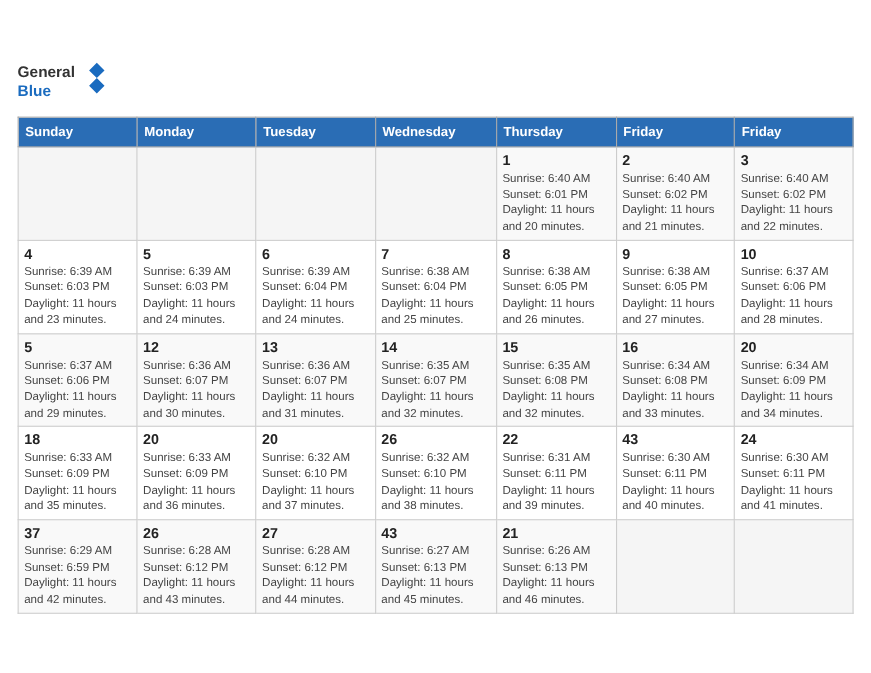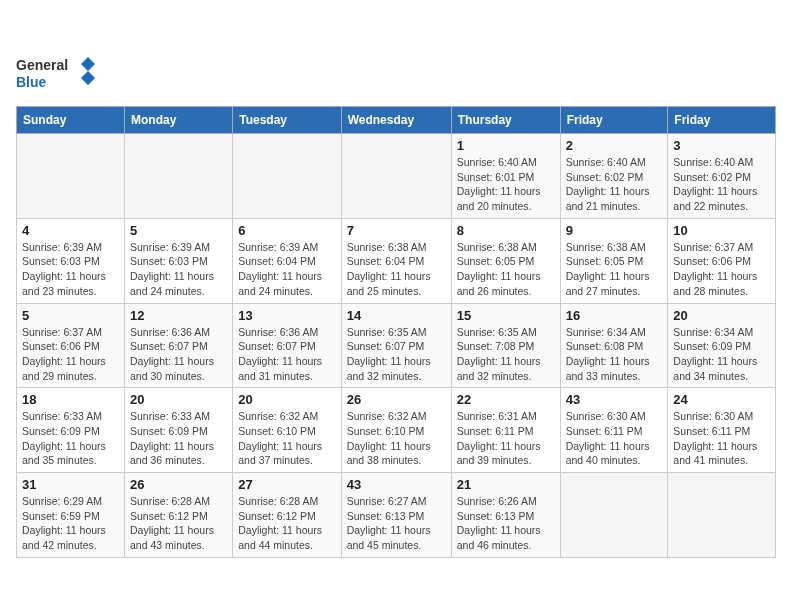--- a/index.html
+++ b/index.html
@@ -208,21 +208,21 @@
         <td>
           <span class="day-num">14</span>
           <div class="day-detail">Sunrise: 6:35 AM
 Sunset: 6:07 PM
 Daylight: 11 hours
 and 32 minutes.</div>
         </td>
         <td>
           <span class="day-num">15</span>
           <div class="day-detail">Sunrise: 6:35 AM
-Sunset: 7:08 PM
+Sunset: 6:08 PM
 Daylight: 11 hours
 and 32 minutes.</div>
         </td>
         <td>
           <span class="day-num">16</span>
           <div class="day-detail">Sunrise: 6:34 AM
 Sunset: 6:08 PM
 Daylight: 11 hours
 and 33 minutes.</div>
         </td>
@@ -280,21 +280,21 @@
         <td>
           <span class="day-num">24</span>
           <div class="day-detail">Sunrise: 6:30 AM
 Sunset: 6:11 PM
 Daylight: 11 hours
 and 41 minutes.</div>
         </td>
       </tr>
       <tr>
         <td>
-          <span class="day-num">31</span>
+          <span class="day-num">37</span>
           <div class="day-detail">Sunrise: 6:29 AM
 Sunset: 6:59 PM
 Daylight: 11 hours
 and 42 minutes.</div>
         </td>
         <td>
           <span class="day-num">26</span>
           <div class="day-detail">Sunrise: 6:28 AM
 Sunset: 6:12 PM
 Daylight: 11 hours

